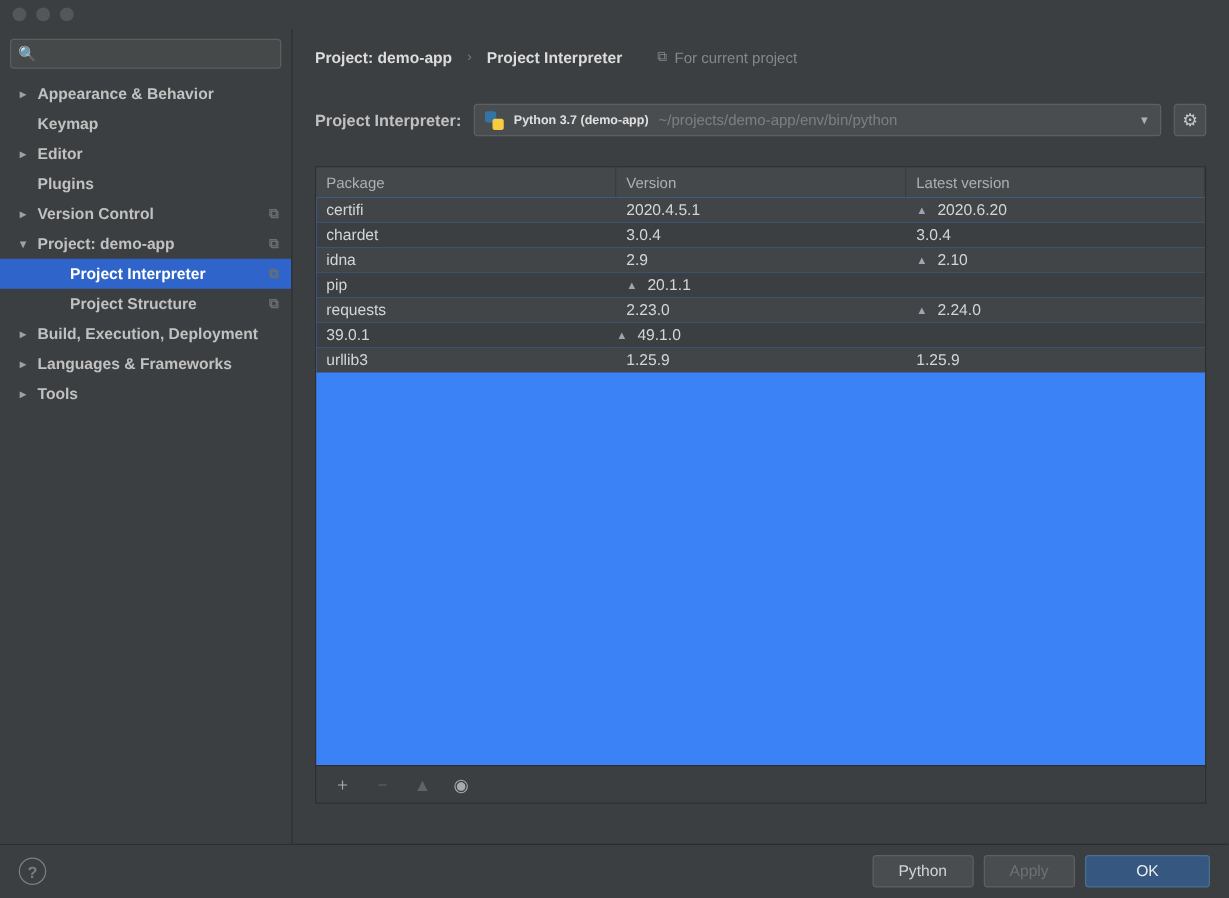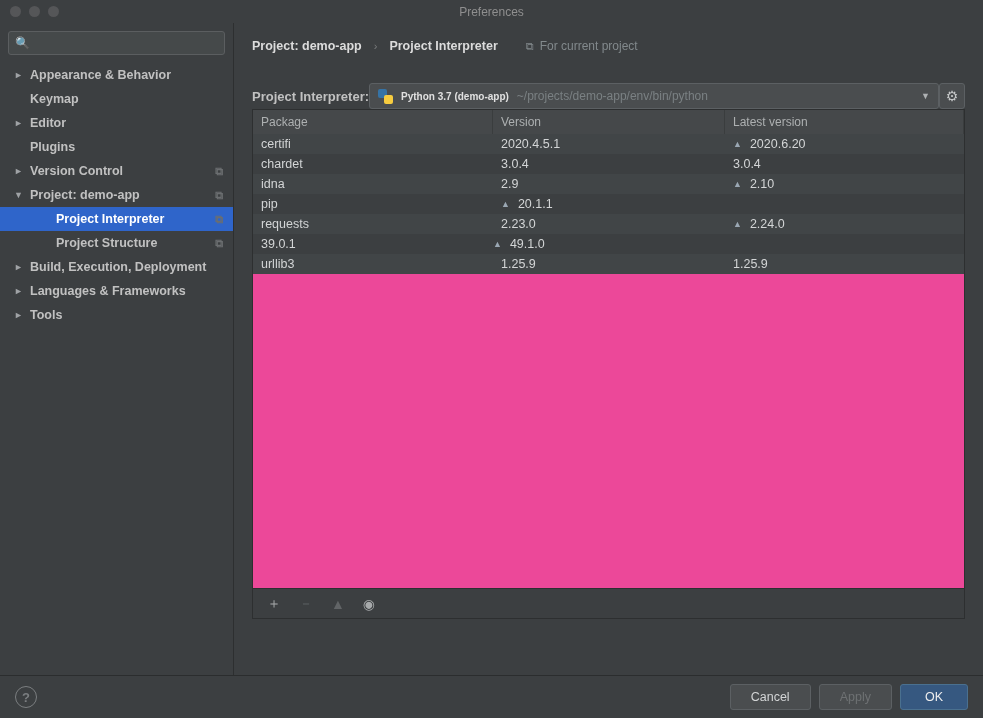--- a/index.html
+++ b/index.html
@@ -27,65 +27,64 @@
   .tree-item .copy { position: absolute; right: 10px; color: #6b6e70; font-size: 11px; }
   .tree-item.no-arrow .tree-arrow { visibility: hidden; }
 
   .main { flex: 1; display: flex; flex-direction: column; padding: 10px 18px 0 18px; }
   .breadcrumb { display: flex; align-items: center; gap: 12px; height: 26px; }
   .bc-part { color: #dcdcdc; font-weight: 600; font-size: 12.5px; }
   .bc-sep { color: #7a7c7d; font-size: 11px; }
   .for-proj { color: #82898c; font-size: 12px; display: flex; align-items: center; gap: 6px; margin-left: 16px; }
   .for-proj .copy { font-size: 11px; color: #82898c; }
 
-  .interp-row { display: flex; align-items: center; margin-top: 24px; }
+  .interp-row { display: flex; align-items: center; gap: 10px; margin-top: 24px; }
   .interp-label { color: #c1c1c1; font-size: 13px; font-weight: 600; }
   .interp-select { flex: 1; height: 26px; background: #4a4d4f; border: 1px solid #5c6063; border-radius: 3px; display: flex; align-items: center; padding: 0 8px; gap: 8px; position: relative; }
   .py-icon { width: 15px; height: 15px; position: relative; }
   .py-icon::before, .py-icon::after { content: ""; position: absolute; width: 9px; height: 9px; border-radius: 2px; }
   .py-icon::before { background: #3673a5; top: 0; left: 0; }
   .py-icon::after { background: #f7cc3f; bottom: 0; right: 0; }
   .interp-name { color: #e0e0e0; font-size: 10px; font-weight: 600; }
   .interp-path { color: #7a8083; font-size: 12px; }
   .interp-chev { position: absolute; right: 8px; color: #aeb1b3; font-size: 9px; }
   .gear-btn { width: 26px; height: 26px; border: 1px solid #5c6063; border-radius: 3px; background: #4a4d4f; display: flex; align-items: center; justify-content: center; color: #c5c7c8; font-size: 14px; }
 
-  .pkg-table { border: 1px solid #2d2f30; flex: 1; display: flex; flex-direction: column; max-height: 510px; }
+  .pkg-table { margin-top: 24px; border: 1px solid #2d2f30; flex: 1; display: flex; flex-direction: column; max-height: 510px; }
   .pkg-head { display: flex; background: #45484a; color: #adb0b1; font-size: 12px; height: 24px; }
   .pkg-head .col { padding: 5px 8px; border-right: 1px solid #3a3d3e; }
-  .pkg-body { background: #ec4899; flex: 1; overflow: auto; }
+  .pkg-body { background: #3b82f6; flex: 1; overflow: auto; }
   .pkg-row { display: flex; height: 20px; color: #d3d5d6; font-size: 12.5px; align-items: center; }
   .pkg-row:nth-child(odd) { background: #414547; }
   .pkg-row:nth-child(even) { background: #3c3f41; }
   .col.c1 { width: 240px; padding-left: 8px; }
   .col.c2 { width: 232px; padding-left: 8px; }
   .col.c3 { flex: 1; padding-left: 8px; display: flex; align-items: center; gap: 8px; }
   .up-arrow { color: #9aa7b3; font-size: 9px; }
 
   .pkg-tools { height: 30px; display: flex; align-items: center; gap: 18px; padding-left: 14px; color: #a7aaab; border-top: 1px solid #2d2f30; }
   .pkg-tools span { font-size: 14px; cursor: default; }
   .pkg-tools .disabled { color: #616466; }
 
   .footer { height: 43px; border-top: 1px solid #2b2d2e; display: flex; align-items: center; padding: 0 15px; }
   .help { width: 22px; height: 22px; border-radius: 50%; border: 1.5px solid #7b7e80; color: #7b7e80; display: flex; align-items: center; justify-content: center; font-size: 13px; font-weight: 600; }
   .footer .spacer { flex: 1; }
   .btn { height: 26px; padding: 0 20px; border-radius: 3px; border: 1px solid #5c6063; background: #4a4d4f; color: #d3d5d6; font-size: 12.5px; margin-left: 8px; display: flex; align-items: center; }
   .btn.disabled { color: #6e7173; }
-  .btn.primary { background: #365880; border-color: #4a708f; color: #eeeeee; padding: 0 24px; }
+  .btn.primary { background: #365880; border-color: #4a708f; color: #eeeeee; padding: 0 40px; }
 </style>
 </head>
 <body>
 
 <div class="titlebar">
   <div class="traffic">
     <div class="tdot"></div>
     <div class="tdot"></div>
     <div class="tdot"></div>
   </div>
-  <div class="title">Preferences</div>
 </div>
 
 <div class="content">
 
   <div class="sidebar">
     <div class="search-wrap">
       <div class="search">
         <span class="mag">🔍</span>
         <input type="text" placeholder="" style="">
       </div>
@@ -232,16 +231,16 @@
         <span class="disabled">▲</span>
         <span>◉</span>
       </div>
     </div>
   </div>
 </div>
 
 <div class="footer">
   <div class="help">?</div>
   <div class="spacer"></div>
-  <div class="btn">Cancel</div>
+  <div class="btn">Python</div>
   <div class="btn disabled">Apply</div>
   <div class="btn primary">OK</div>
 </div>
 
 </body></html>

